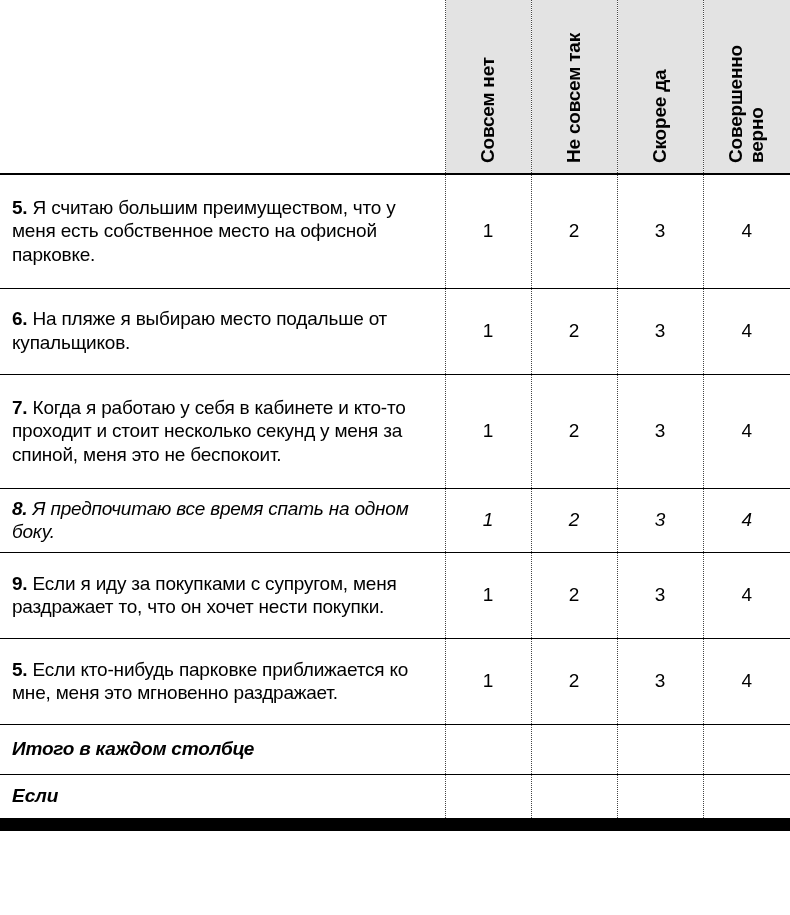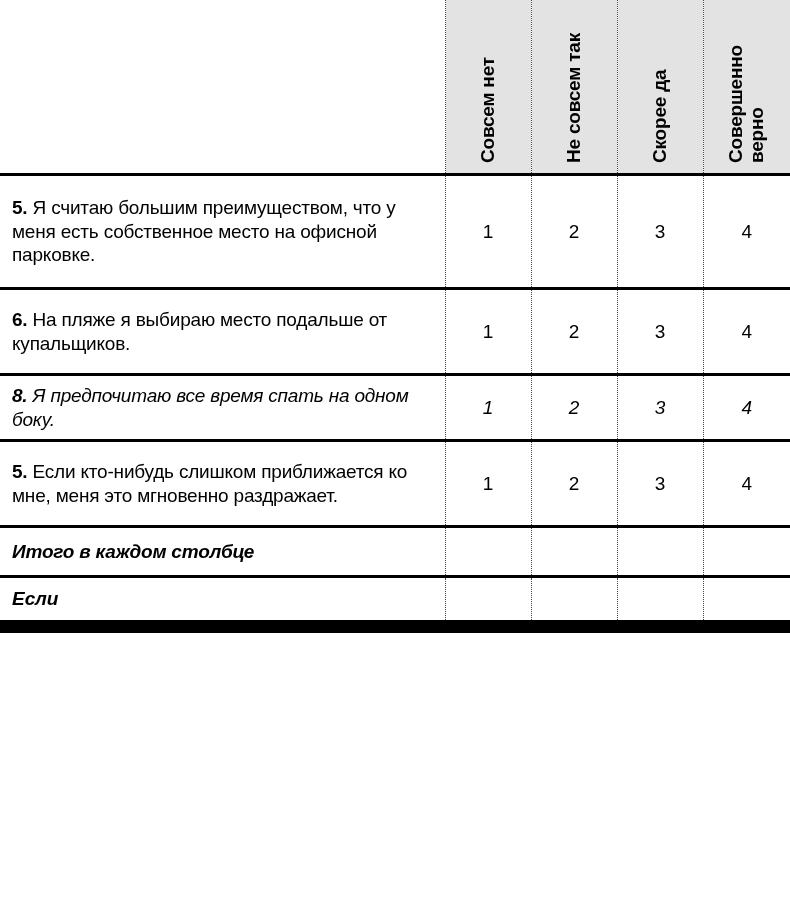--- a/index.html
+++ b/index.html
@@ -50,21 +50,21 @@
     transform: translate(-50%, -50%) rotate(-90deg);
     transform-origin: center;
     text-align: left;
     font-size: 19px;
     line-height: 1.08;
     font-weight: bold;
     white-space: normal;
   }
   
   table.quiz tbody td {
-    border-top: 3px solid #000000;
+    border-top: 1px solid #000000;
     vertical-align: middle;
     font-size: 19px;
     line-height: 1.24;
   }
   td.q {
     padding: 8px 26px 8px 12px;
   }
   td.q b {
     font-weight: bold;
   }
@@ -129,38 +129,58 @@
         <td class="q">
           <b>6.</b>
           <span>На пляже я выбираю место подальше от купальщиков.</span>
         </td>
         <td class="v">1</td>
         <td class="v">2</td>
         <td class="v">3</td>
         <td class="v">4</td>
       </tr>
 
+      <tr class="r-tall">
+        <td class="q">
+          <b>7.</b>
+          <span>Когда я работаю у себя в кабинете и кто-то проходит и стоит несколько секунд у меня за спиной, меня это не беспокоит.</span>
+        </td>
+        <td class="v">1</td>
+        <td class="v">2</td>
+        <td class="v">3</td>
+        <td class="v">4</td>
+      </tr>
 
       <tr class="r-short">
         <td class="q">
           <b>8.</b>
           <span>Я предпочитаю все время спать на одном боку.</span>
         </td>
         <td class="v">1</td>
         <td class="v">2</td>
         <td class="v">3</td>
         <td class="v">4</td>
       </tr>
 
-
-
       <tr class="r-med">
         <td class="q">
+          <b>9.</b>
+          <span>Если я иду за покупками с супругом, меня раздражает то, что он хочет нести покупки.</span>
+        </td>
+        <td class="v">1</td>
+        <td class="v">2</td>
+        <td class="v">3</td>
+        <td class="v">4</td>
+      </tr>
+
+
+      <tr class="r-med">
+        <td class="q">
           <b>5.</b>
-          <span>Если кто-нибудь слишком приближается ко мне, меня это мгновенно раздражает.</span>
+          <span>Если кто-нибудь парковке приближается ко мне, меня это мгновенно раздражает.</span>
         </td>
         <td class="v">1</td>
         <td class="v">2</td>
         <td class="v">3</td>
         <td class="v">4</td>
       </tr>
 
       <tr class="r-short">
         <td class="total">Итого в каждом столбце</td>
         <td class="v"></td>

